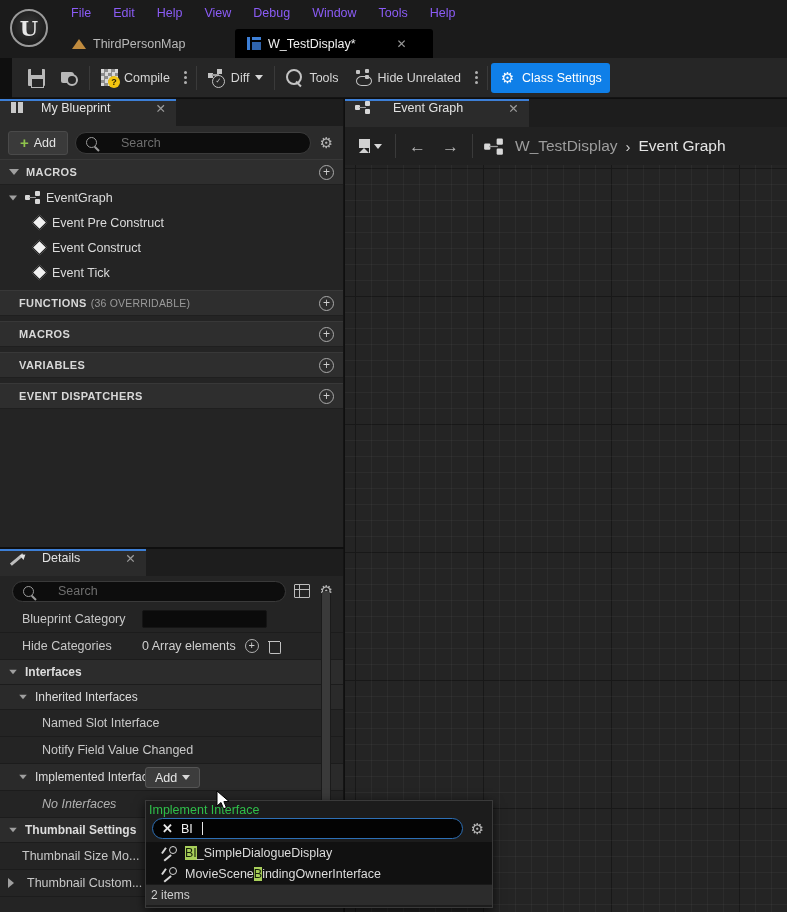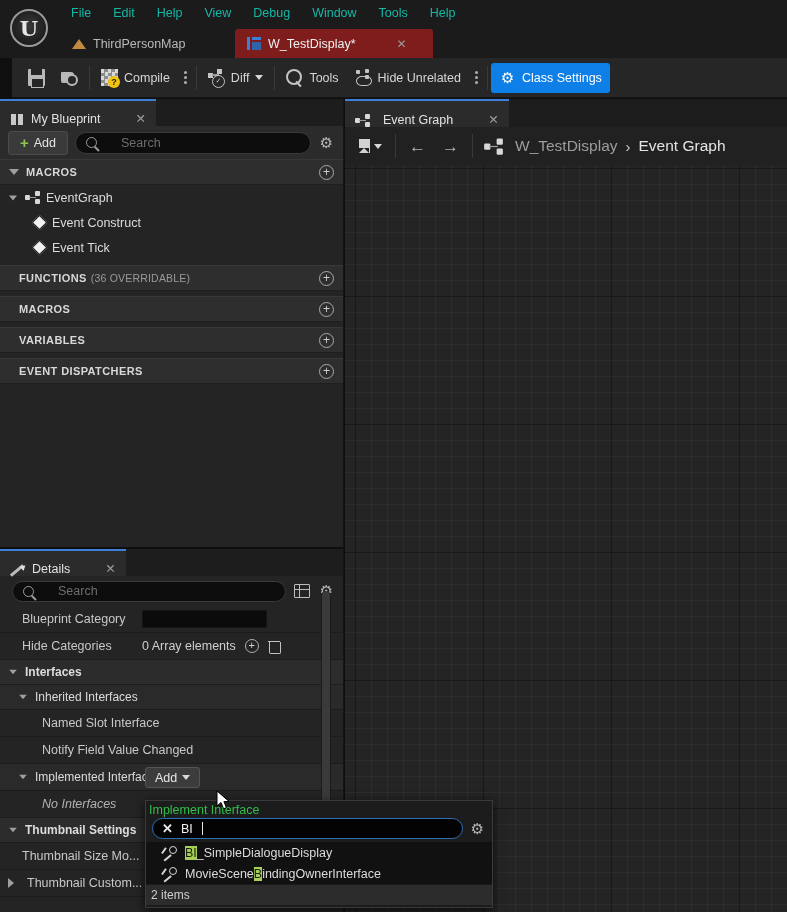--- a/index.html
+++ b/index.html
@@ -22,33 +22,33 @@
   .ue-logo {
     position: absolute; left: 10px; top: 9px; width: 38px; height: 38px;
     border-radius: 50%; border: 2px solid #9a9a9a;
     background: radial-gradient(circle at 50% 45%, #3a3a3a 0%, #1d1d1d 70%);
     display: flex; align-items: center; justify-content: center;
     font-family: "DejaVu Serif", serif; font-size: 21px; color: #e8e8e8;
     font-weight: bold;
   }
   .menubar { position: absolute; left: 60px; top: 0; height: 26px; display: flex; align-items: center; }
   .menu-item {
-    padding: 0 11px; font-size: 12.5px; color: #14b8a6; cursor: default;
+    padding: 0 11px; font-size: 12.5px; color: #8b5cf6; cursor: default;
     line-height: 18px;
   }
 
   
   .asset-tabs { position: absolute; left: 60px; top: 27px; height: 31px; display: flex; align-items: flex-end; }
   .asset-tab {
     display: flex; align-items: center; gap: 7px;
     height: 29px; padding: 0 14px 0 12px; font-size: 12.5px;
     color: #b9b9b9; background: transparent; cursor: default;
     border-top-left-radius: 3px; border-top-right-radius: 3px;
   }
-  .asset-tab.active { background: #7f1d1d; color: #f0f0f0; }
+  .asset-tab.active { background: #000000; color: #f0f0f0; }
   .asset-tab .tabclose { margin-left: 34px; color: #9a9a9a; font-size: 12px; }
   .map-icon { width: 14px; height: 12px; position: relative; }
   .map-icon::after {
     content: ""; position: absolute; left: 0; bottom: 1px;
     border-left: 7px solid transparent; border-right: 7px solid transparent;
     border-bottom: 10px solid #c08b3e;
   }
   .widget-icon {
     width: 14px; height: 13px; position: relative; display: inline-block;
   }
@@ -121,21 +121,21 @@
   
   .ic-pencil span { position:absolute; }
   .ic-pencil .bar { left:-1px; top:7px; width:16px; height:3px; background:#bdbdbd; transform:rotate(-40deg); }
   .ic-pencil .tip { right:-1px; top:2px; width:0; height:0;
     border-left:5px solid #e0e0e0; border-top:3px solid transparent; border-bottom:3px solid transparent;
     transform:rotate(-40deg); }
 
   
   .panel-tabstrip { height: 27px; background: #1d1d1d; display: flex; align-items: flex-end; }
   .panel-tab {
-    display: flex; align-items: flex-end; gap: 7px; height: 27px; padding: 0 10px;
+    display: flex; align-items: flex-start; gap: 17px; height: 27px; padding: 0 10px;
     background: #2b2b2b; color: #e2e2e2; font-size: 12.5px; cursor: default;
     border-top: 2px solid #3d7fd6;
   }
   .panel-tab .tabclose { margin-left: 28px; color: #9b9b9b; }
 
   #myblueprint {
     position: absolute; left: 0; top: 99px; width: 344px; height: 448px;
     background: #242424; border-right: 1px solid #141414;
   }
   .mb-toolrow {
@@ -427,20 +427,24 @@
       <span class="tri" style="transform:scale(.8);"></span>
       <span class="node-icon">
           <span class="a"></span>
           <span class="b"></span>
           <span class="c"></span>
         </span>
       <span>EventGraph</span>
     </div>
     <div class="mb-row" style="padding-left:34px;">
       <span class="diamond"></span>
+      <span>Event Pre Construct</span>
+    </div>
+    <div class="mb-row" style="padding-left:34px;">
+      <span class="diamond"></span>
       <span>Event Construct</span>
     </div>
     <div class="mb-row" style="padding-left:34px;">
       <span class="diamond"></span>
       <span>Event Tick</span>
     </div>
 
     <div class="mb-section" style="margin-top:5px;">
       <span class="lbl" style="margin-left:10px;">FUNCTIONS</span>
       <span class="sub">(36 OVERRIDABLE)</span>

